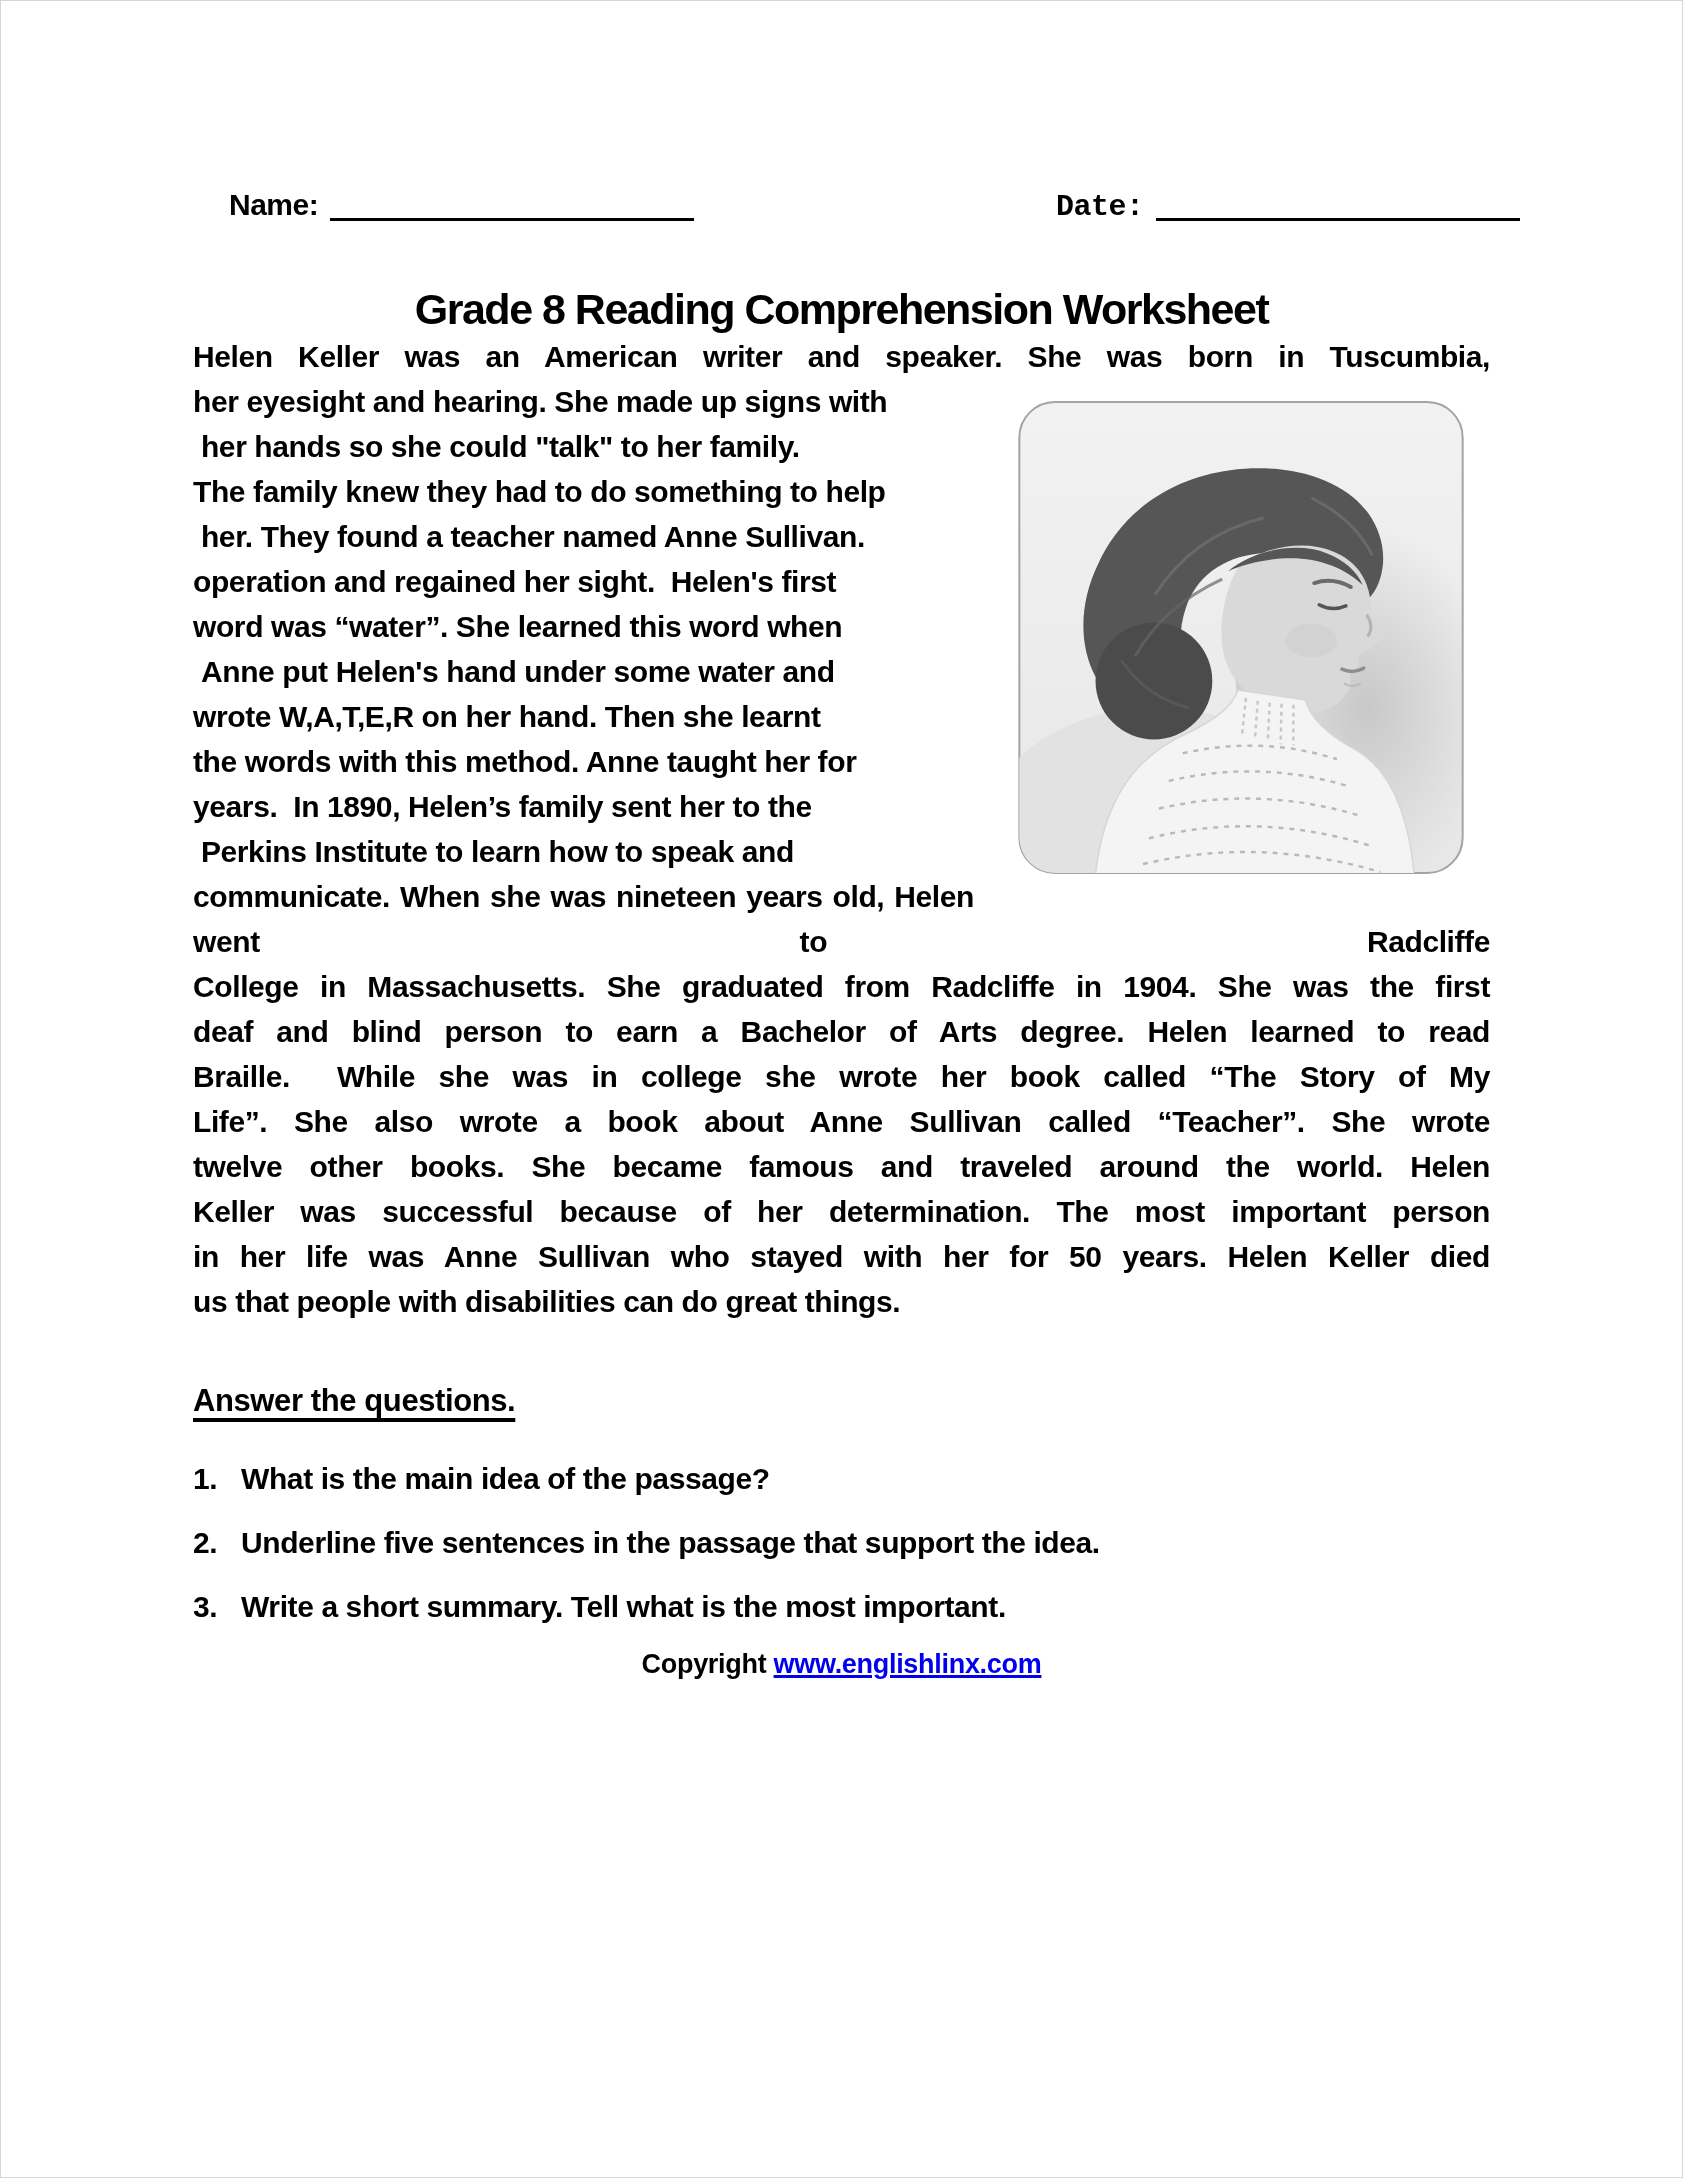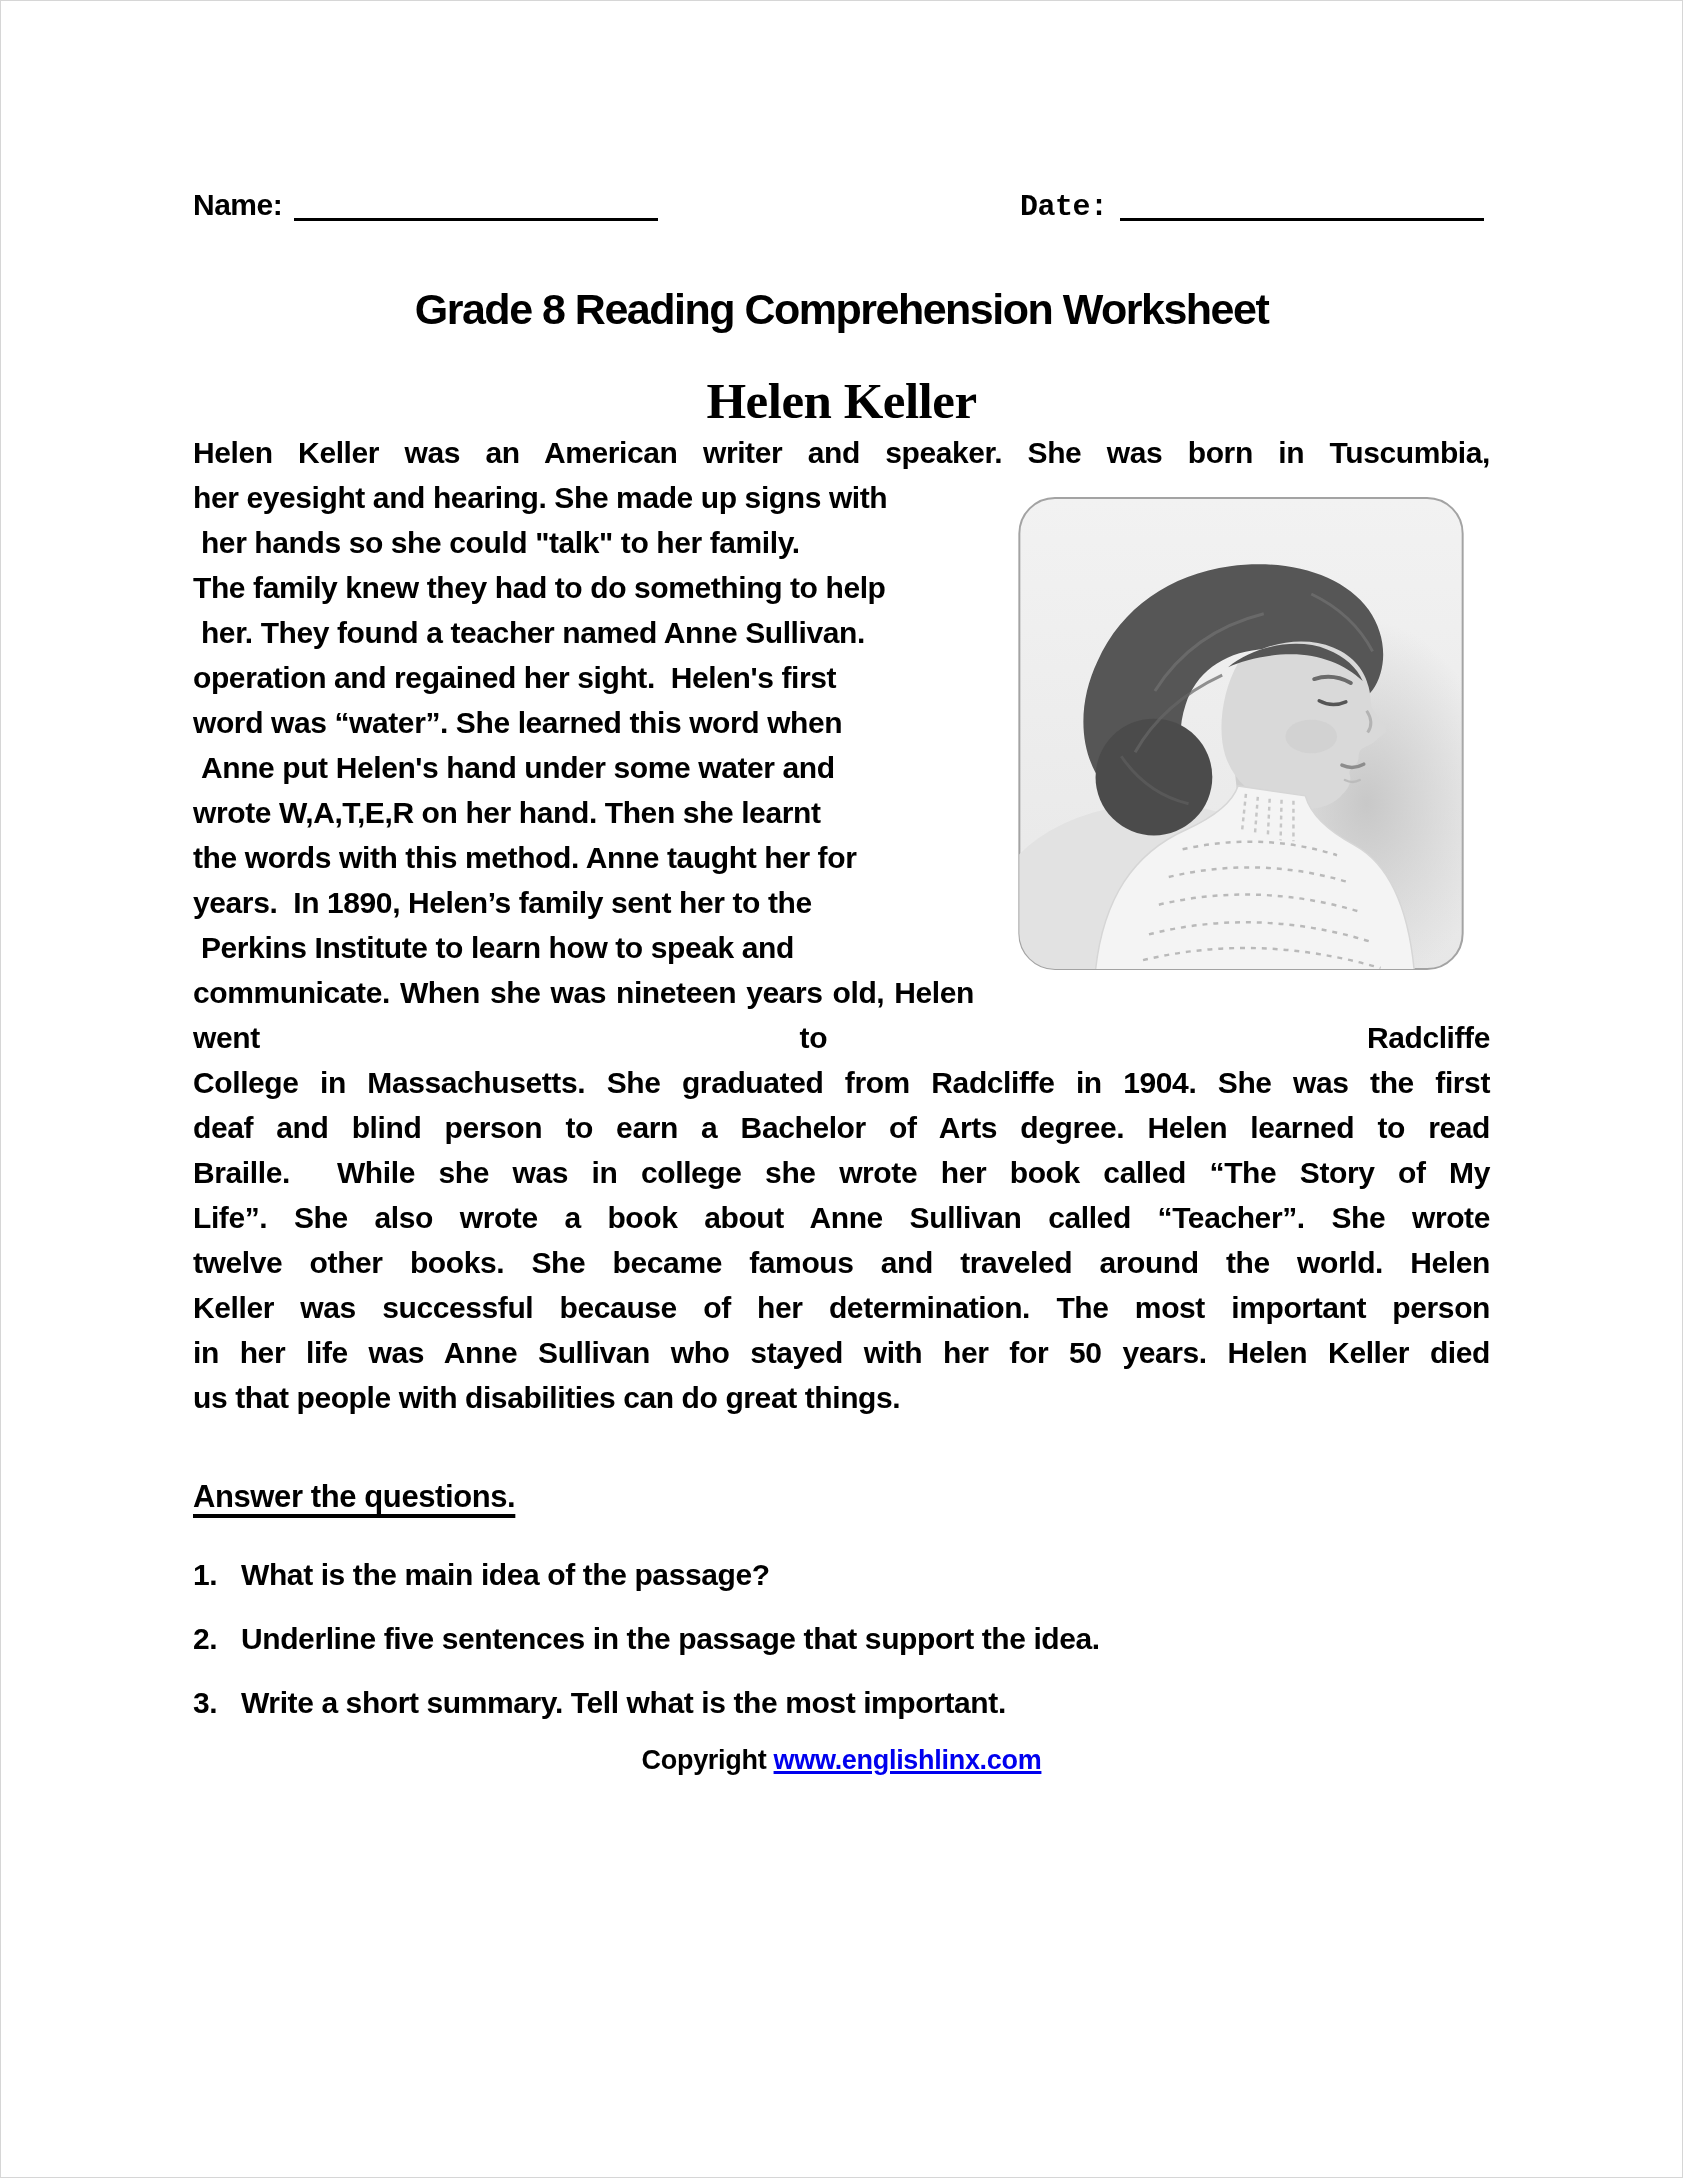--- a/index.html
+++ b/index.html
@@ -10,21 +10,21 @@
     box-sizing:border-box;
     padding:188px 193px 0 193px;
     font-family:"Liberation Sans", sans-serif;
     font-weight:bold;
     color:#000;
     box-shadow: inset 0 0 0 1px #d6d6d6;
     overflow:hidden;
   }
 
   
-  .header-row { position:relative; height:51px; }
+  .header-row { position:relative; height:51px;margin-left:36px; }
   .field { position:absolute; top:0; white-space:nowrap; }
   .name-field { left:0; }
   .date-field { left:827px;font-family:Liberation Mono, monospace; }
   .field-label { font-size:30px; letter-spacing:-0.5px; }
   .blank-line {
     display:inline-block; width:364px; height:30px;
     border-bottom:3.5px solid #000;
     margin-left:12px; vertical-align:-6px;
   }
 
@@ -73,21 +73,20 @@
     <div class="field name-field">
       <span class="field-label">Name:</span><span class="blank-line"></span>
     </div>
     <div class="field date-field">
       <span class="field-label">Date:</span><span class="blank-line"></span>
     </div>
   </div>
 
   <div class="title">Grade 8 Reading Comprehension Worksheet</div>
 
-  <div class="passage-title">Helen Keller</div>
 
 
   <div class="passage">
     <div class="pline jline">Helen Keller was an American writer and speaker. She was born in Tuscumbia,</div>
       <figure class="photo" role="img" aria-label="Black and white portrait photograph of Helen Keller in profile, hair in a bun, wearing a white lace high-collared blouse">
       <svg width="446" height="473" viewBox="0 0 450 478" xmlns="http://www.w3.org/2000/svg">
         <defs>
           <linearGradient id="pbg" x1="0" y1="0" x2="0" y2="1">
             <stop offset="0" stop-color="#f2f2f2"></stop>
               <stop offset="1" stop-color="#e7e7e7"></stop>

